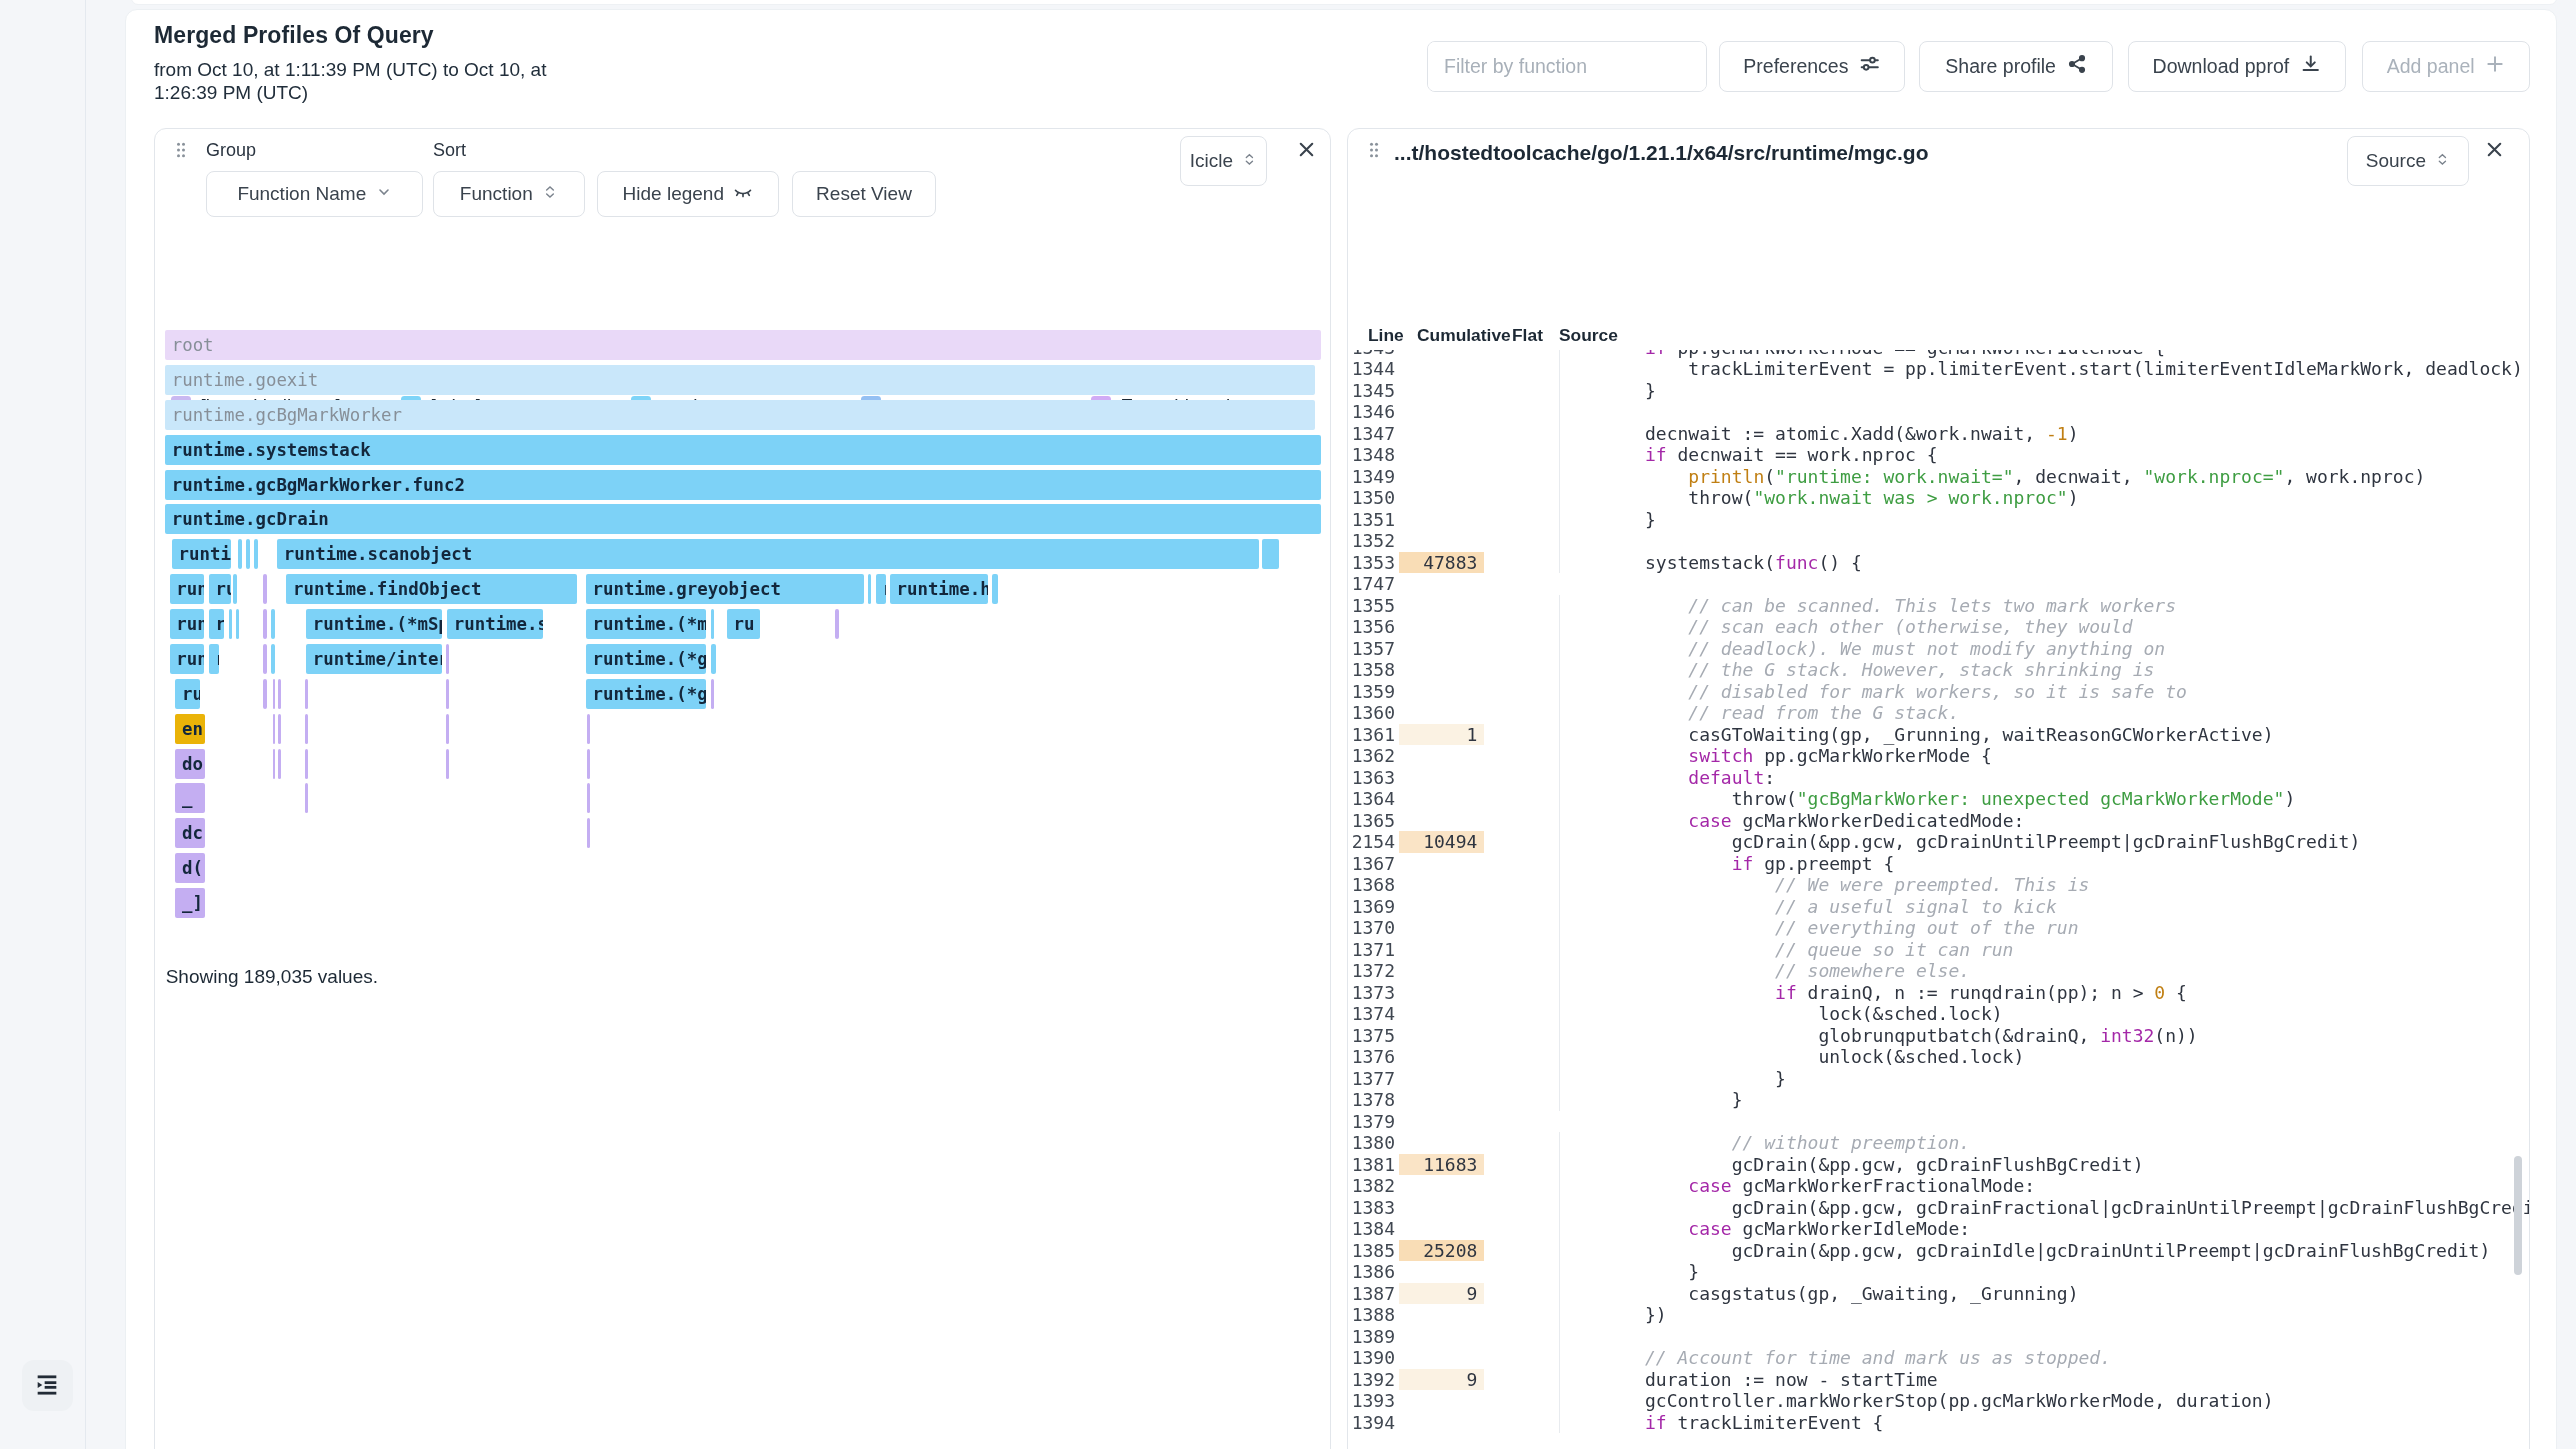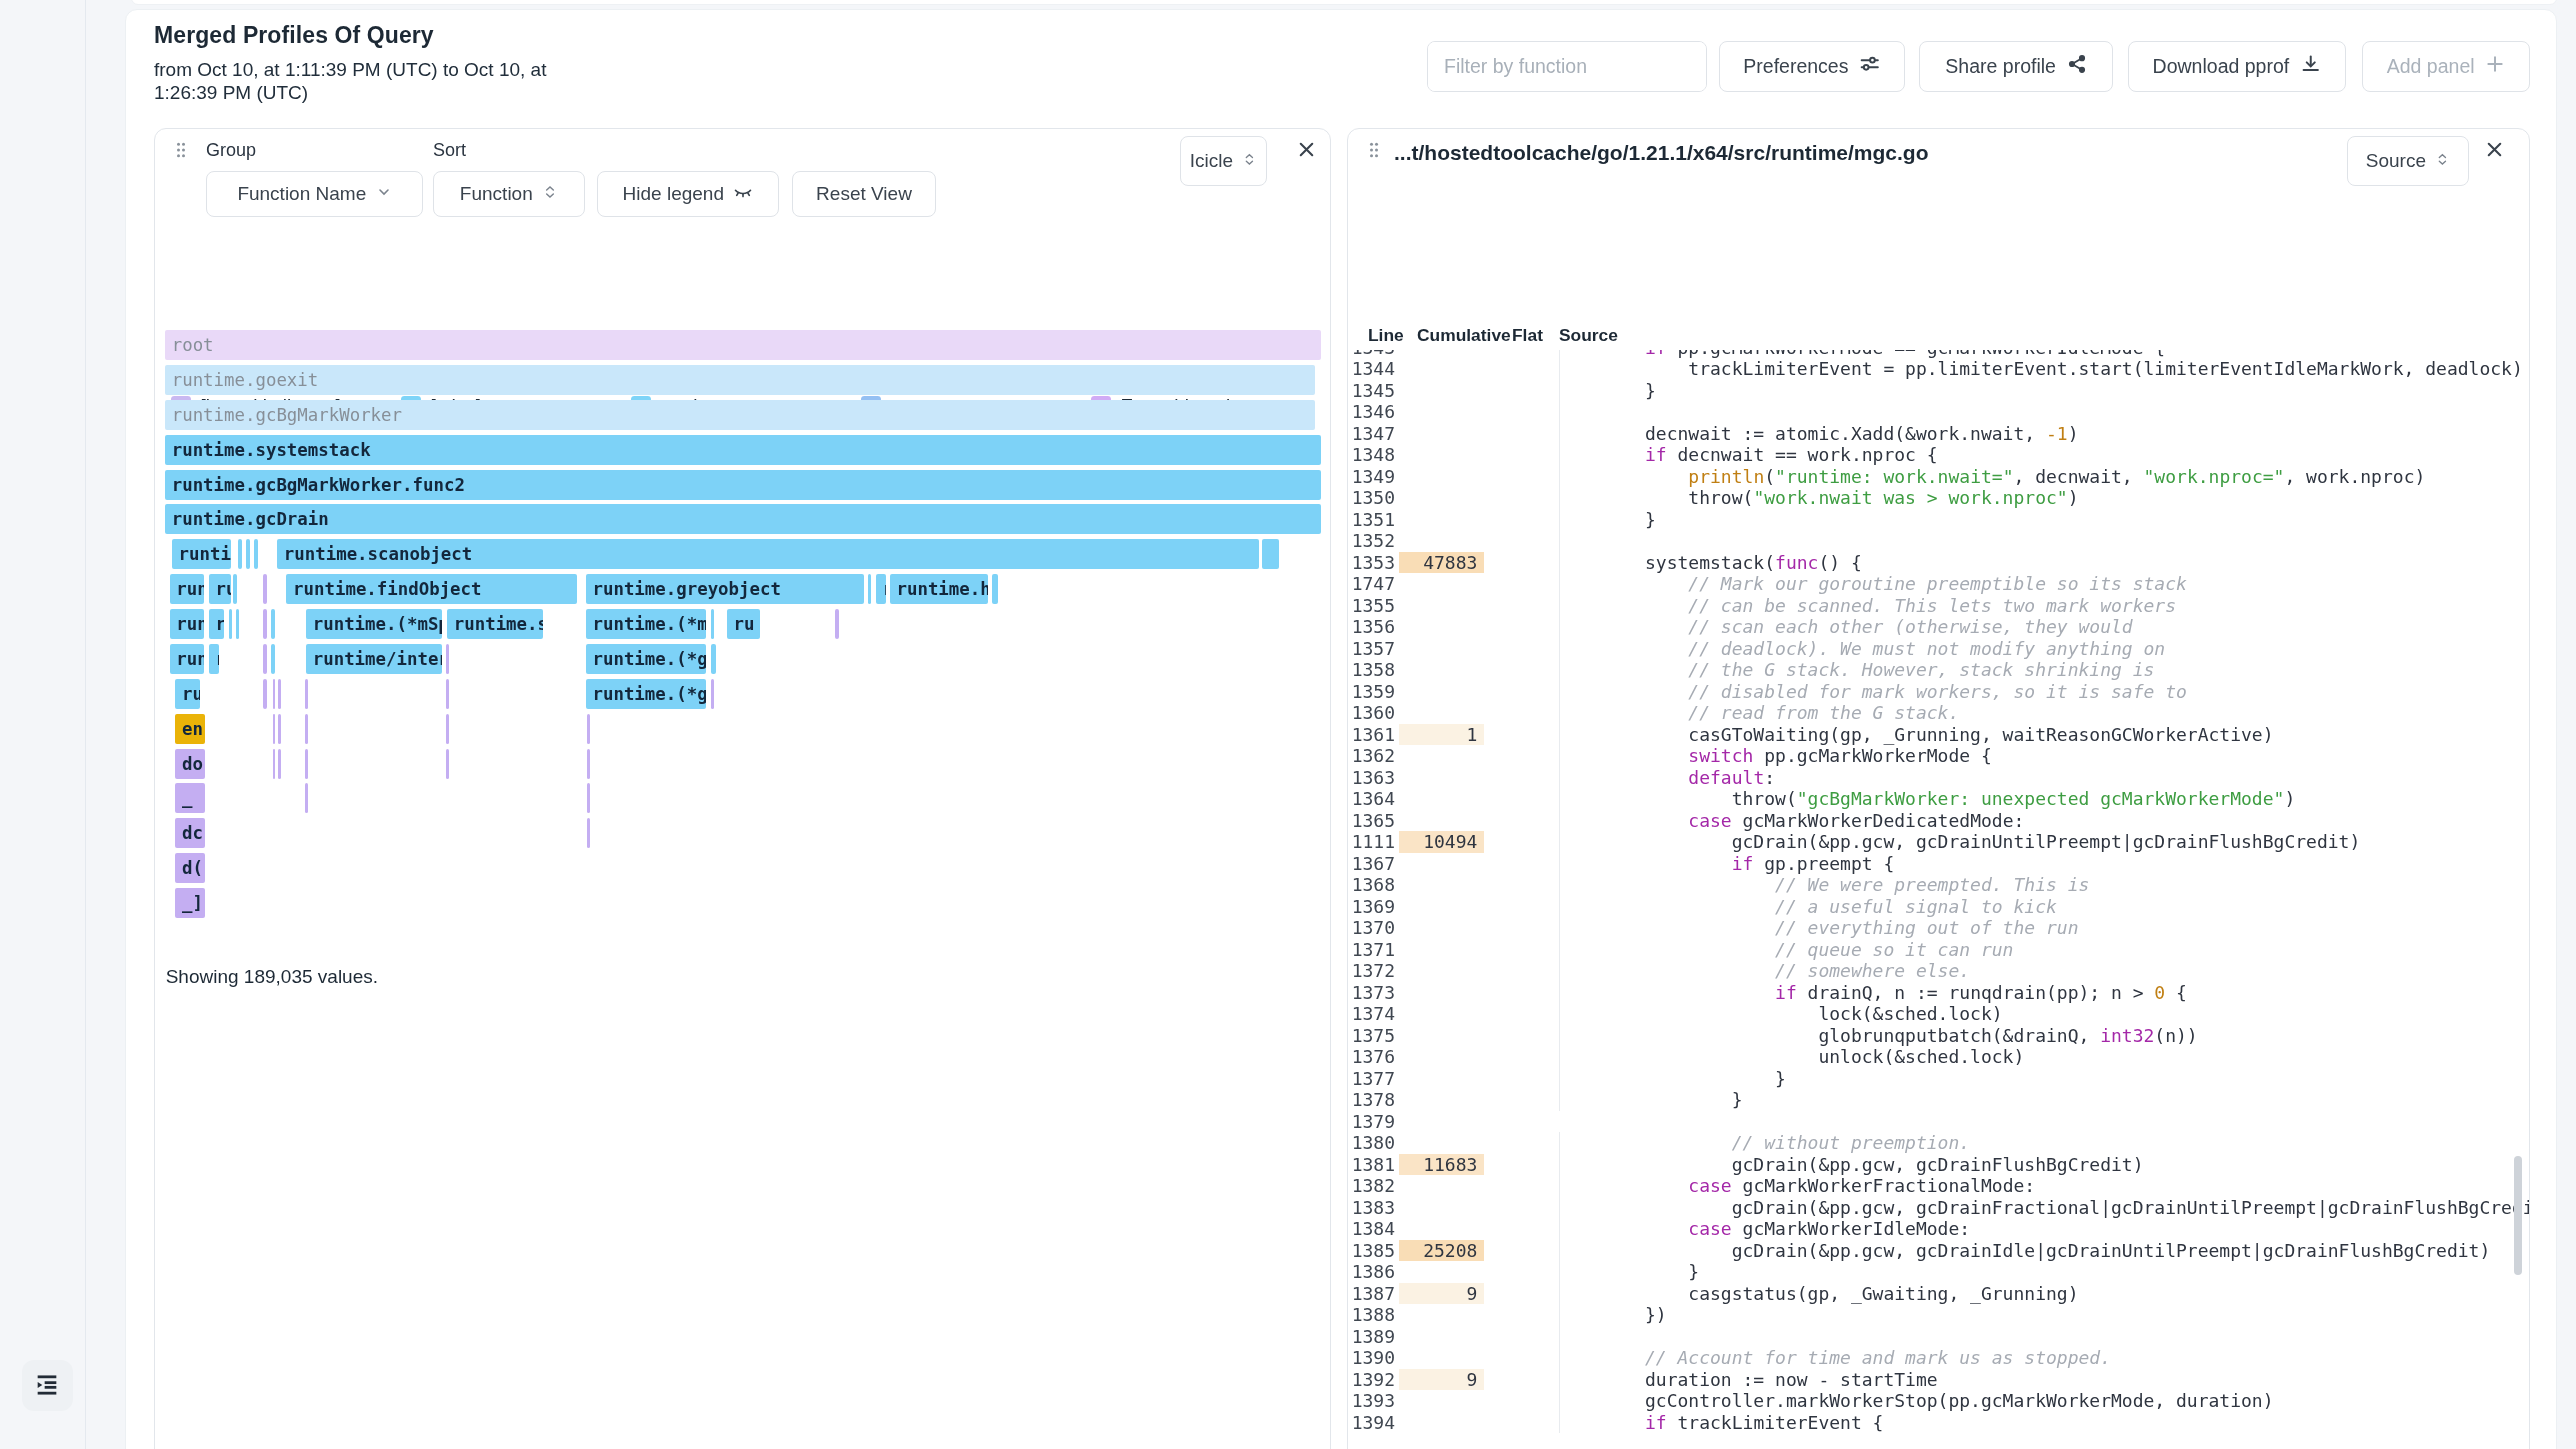--- a/index.html
+++ b/index.html
@@ -435,21 +435,20 @@
         <div class="srow">
           <span class="ln">1353</span>
           <span class="cum h1">47883</span>
           <span class="flat"></span>
           <span class="codecol"><span>systemstack(</span><span class="tok-k">func</span><span>() {</span></span>
         </div>
         <div class="srow">
           <span class="ln">1747</span>
           <span class="cum"></span>
           <span class="flat"></span>
-          <span class="codecol"><span class="tok-c">    // Mark our goroutine preemptible so its stack</span></span>
         </div>
         <div class="srow">
           <span class="ln">1355</span>
           <span class="cum"></span>
           <span class="flat"></span>
           <span class="codecol"><span class="tok-c">    // can be scanned. This lets two mark workers</span></span>
         </div>
         <div class="srow">
           <span class="ln">1356</span>
           <span class="cum"></span>
@@ -504,21 +503,21 @@
           <span class="flat"></span>
           <span class="codecol"><span>        throw(</span><span class="tok-s">"gcBgMarkWorker: unexpected gcMarkWorkerMode"</span><span>)</span></span>
         </div>
         <div class="srow">
           <span class="ln">1365</span>
           <span class="cum"></span>
           <span class="flat"></span>
           <span class="codecol"><span>    </span><span class="tok-k">case</span><span> gcMarkWorkerDedicatedMode:</span></span>
         </div>
         <div class="srow">
-          <span class="ln">1111</span>
+          <span class="ln">2154</span>
           <span class="cum h2">10494</span>
           <span class="flat"></span>
           <span class="codecol"><span>        gcDrain(&amp;pp.gcw, gcDrainUntilPreempt|gcDrainFlushBgCredit)</span></span>
         </div>
         <div class="srow">
           <span class="ln">1367</span>
           <span class="cum"></span>
           <span class="flat"></span>
           <span class="codecol"><span>        </span><span class="tok-k">if</span><span> gp.preempt {</span></span>
         </div>

